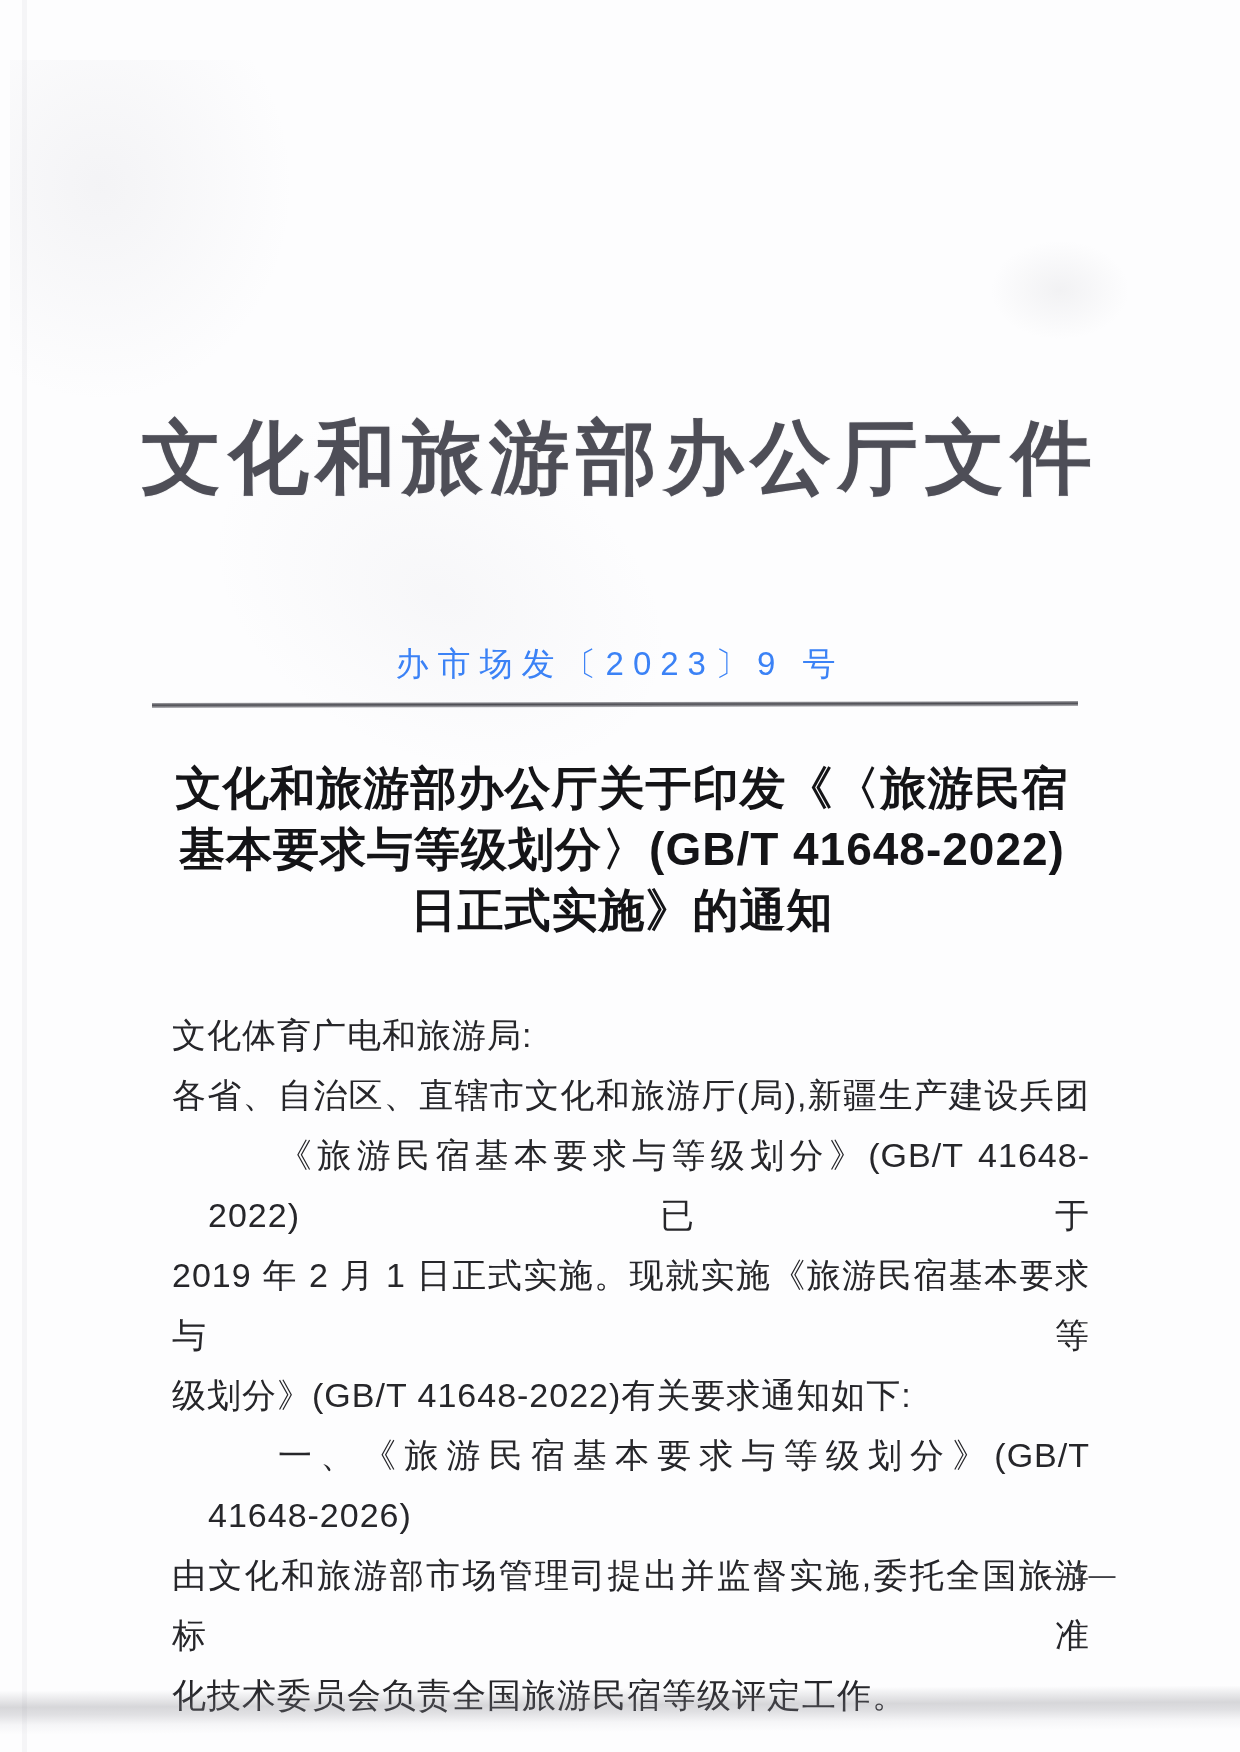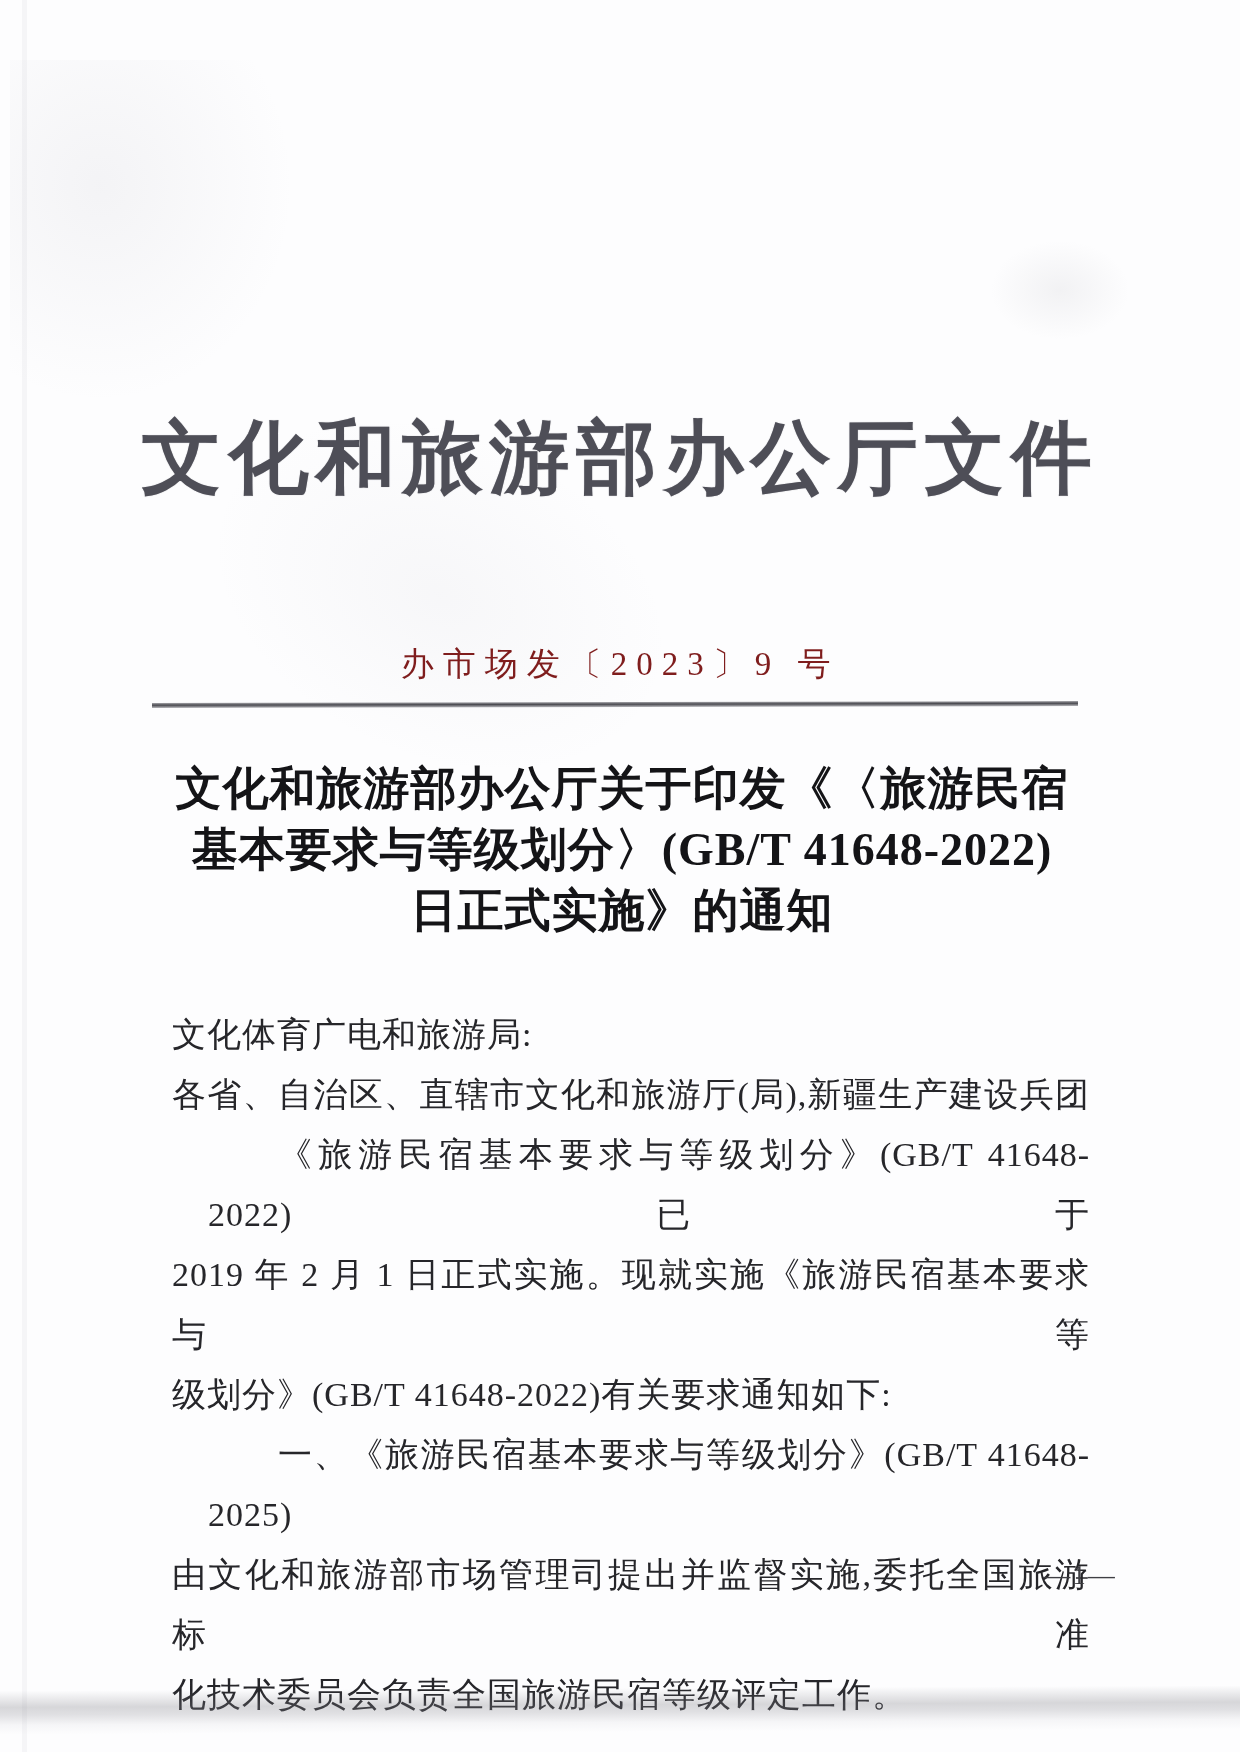--- a/index.html
+++ b/index.html
@@ -1,21 +1,21 @@
 <!DOCTYPE html>
 <html><head>
 <meta charset="utf-8">
 <style>
   html,body{margin:0;padding:0;background:#ffffff;}
   .page{
     position:relative;
     width:1240px;height:1752px;
     background:#fdfdfe;
     overflow:hidden;
-    font-family:Liberation Serif, serif;
+    font-family:Liberation Sans, sans-serif;
   }
   
   .edge-band{
     position:absolute;left:22px;top:0;width:5px;height:100%;
     background:rgba(175,175,182,0.10);
   }
   .smudge-topleft{
     position:absolute;left:10px;top:60px;width:300px;height:360px;
     background:radial-gradient(ellipse at 30% 35%,rgba(160,160,172,0.10),rgba(160,160,172,0) 65%);
   }
@@ -44,21 +44,21 @@
     font-size:80px;line-height:100px;font-weight:bold;
     letter-spacing:7px;
     color:#4e4e57;
     text-shadow:0 0 1px rgba(78,78,87,0.45);
   }
   .doc-number{
     position:absolute;top:643px;left:0;width:100%;
     text-align:center;
     font-size:33px;line-height:42px;
     letter-spacing:9px;
-    color:#7f1d1d;
+    color:#3b82f6;
   }
   .rule{
     position:absolute;top:702px;left:152px;width:926px;height:5px;
     transform:rotate(-0.12deg);
     background:linear-gradient(to bottom,rgba(95,95,102,0.55),#4b4b51 45%,rgba(125,125,132,0.55));
   }
   .doc-title{
     position:absolute;top:758px;left:72px;width:1100px;
     text-align:center;
     font-size:46px;line-height:61px;font-weight:bold;
@@ -107,21 +107,21 @@
     <div>基本要求与等级划分〉(GB/T 41648-2022)</div>
     <div>日正式实施》的通知</div>
   </div>
 
   <div class="body-text">
     <div class="body-line">文化体育广电和旅游局:</div>
     <div class="body-line fill">各省、自治区、直辖市文化和旅游厅(局),新疆生产建设兵团</div>
     <div class="body-line fill indent">《旅游民宿基本要求与等级划分》(GB/T 41648-2022)已于</div>
     <div class="body-line fill">2019 年 2 月 1 日正式实施。现就实施《旅游民宿基本要求与等</div>
     <div class="body-line">级划分》(GB/T 41648-2022)有关要求通知如下:</div>
-    <div class="body-line fill indent">一、《旅游民宿基本要求与等级划分》(GB/T 41648-2025)</div>
+    <div class="body-line fill indent">一、《旅游民宿基本要求与等级划分》(GB/T 41648-2026)</div>
     <div class="body-line fill">由文化和旅游部市场管理司提出并监督实施,委托全国旅游标准</div>
     <div class="body-line">化技术委员会负责全国旅游民宿等级评定工作。</div>
   </div>
 
   <div class="page-number">—1—</div>
 
   <div class="shadow-bottom"></div>
 
 </div>
 

